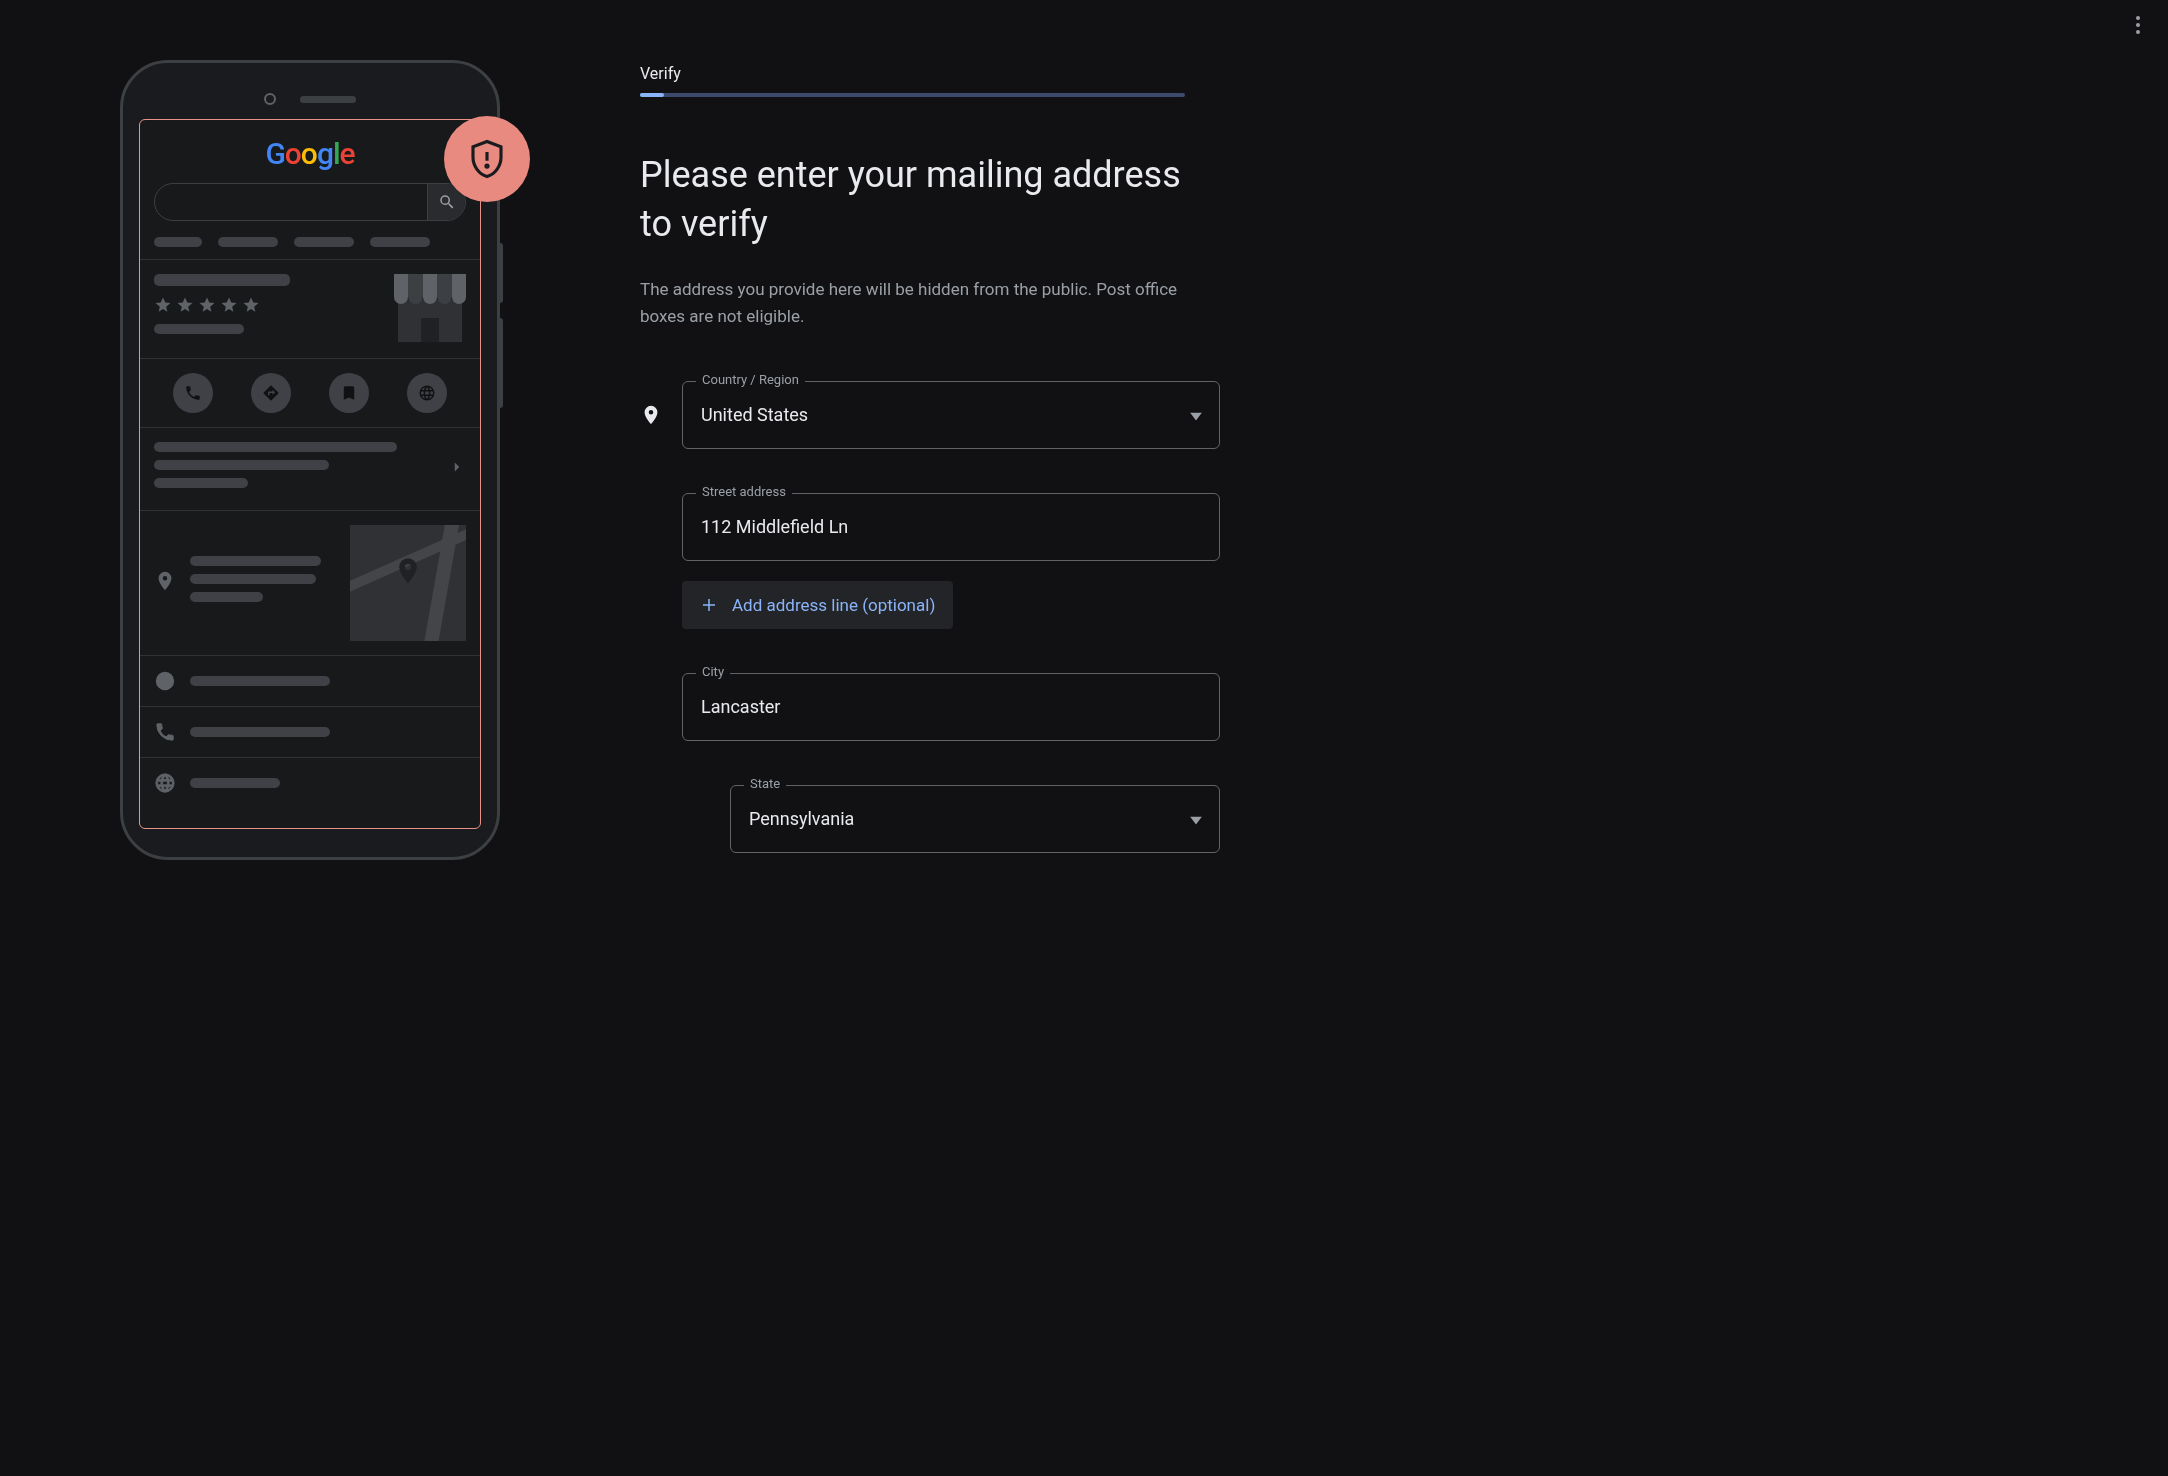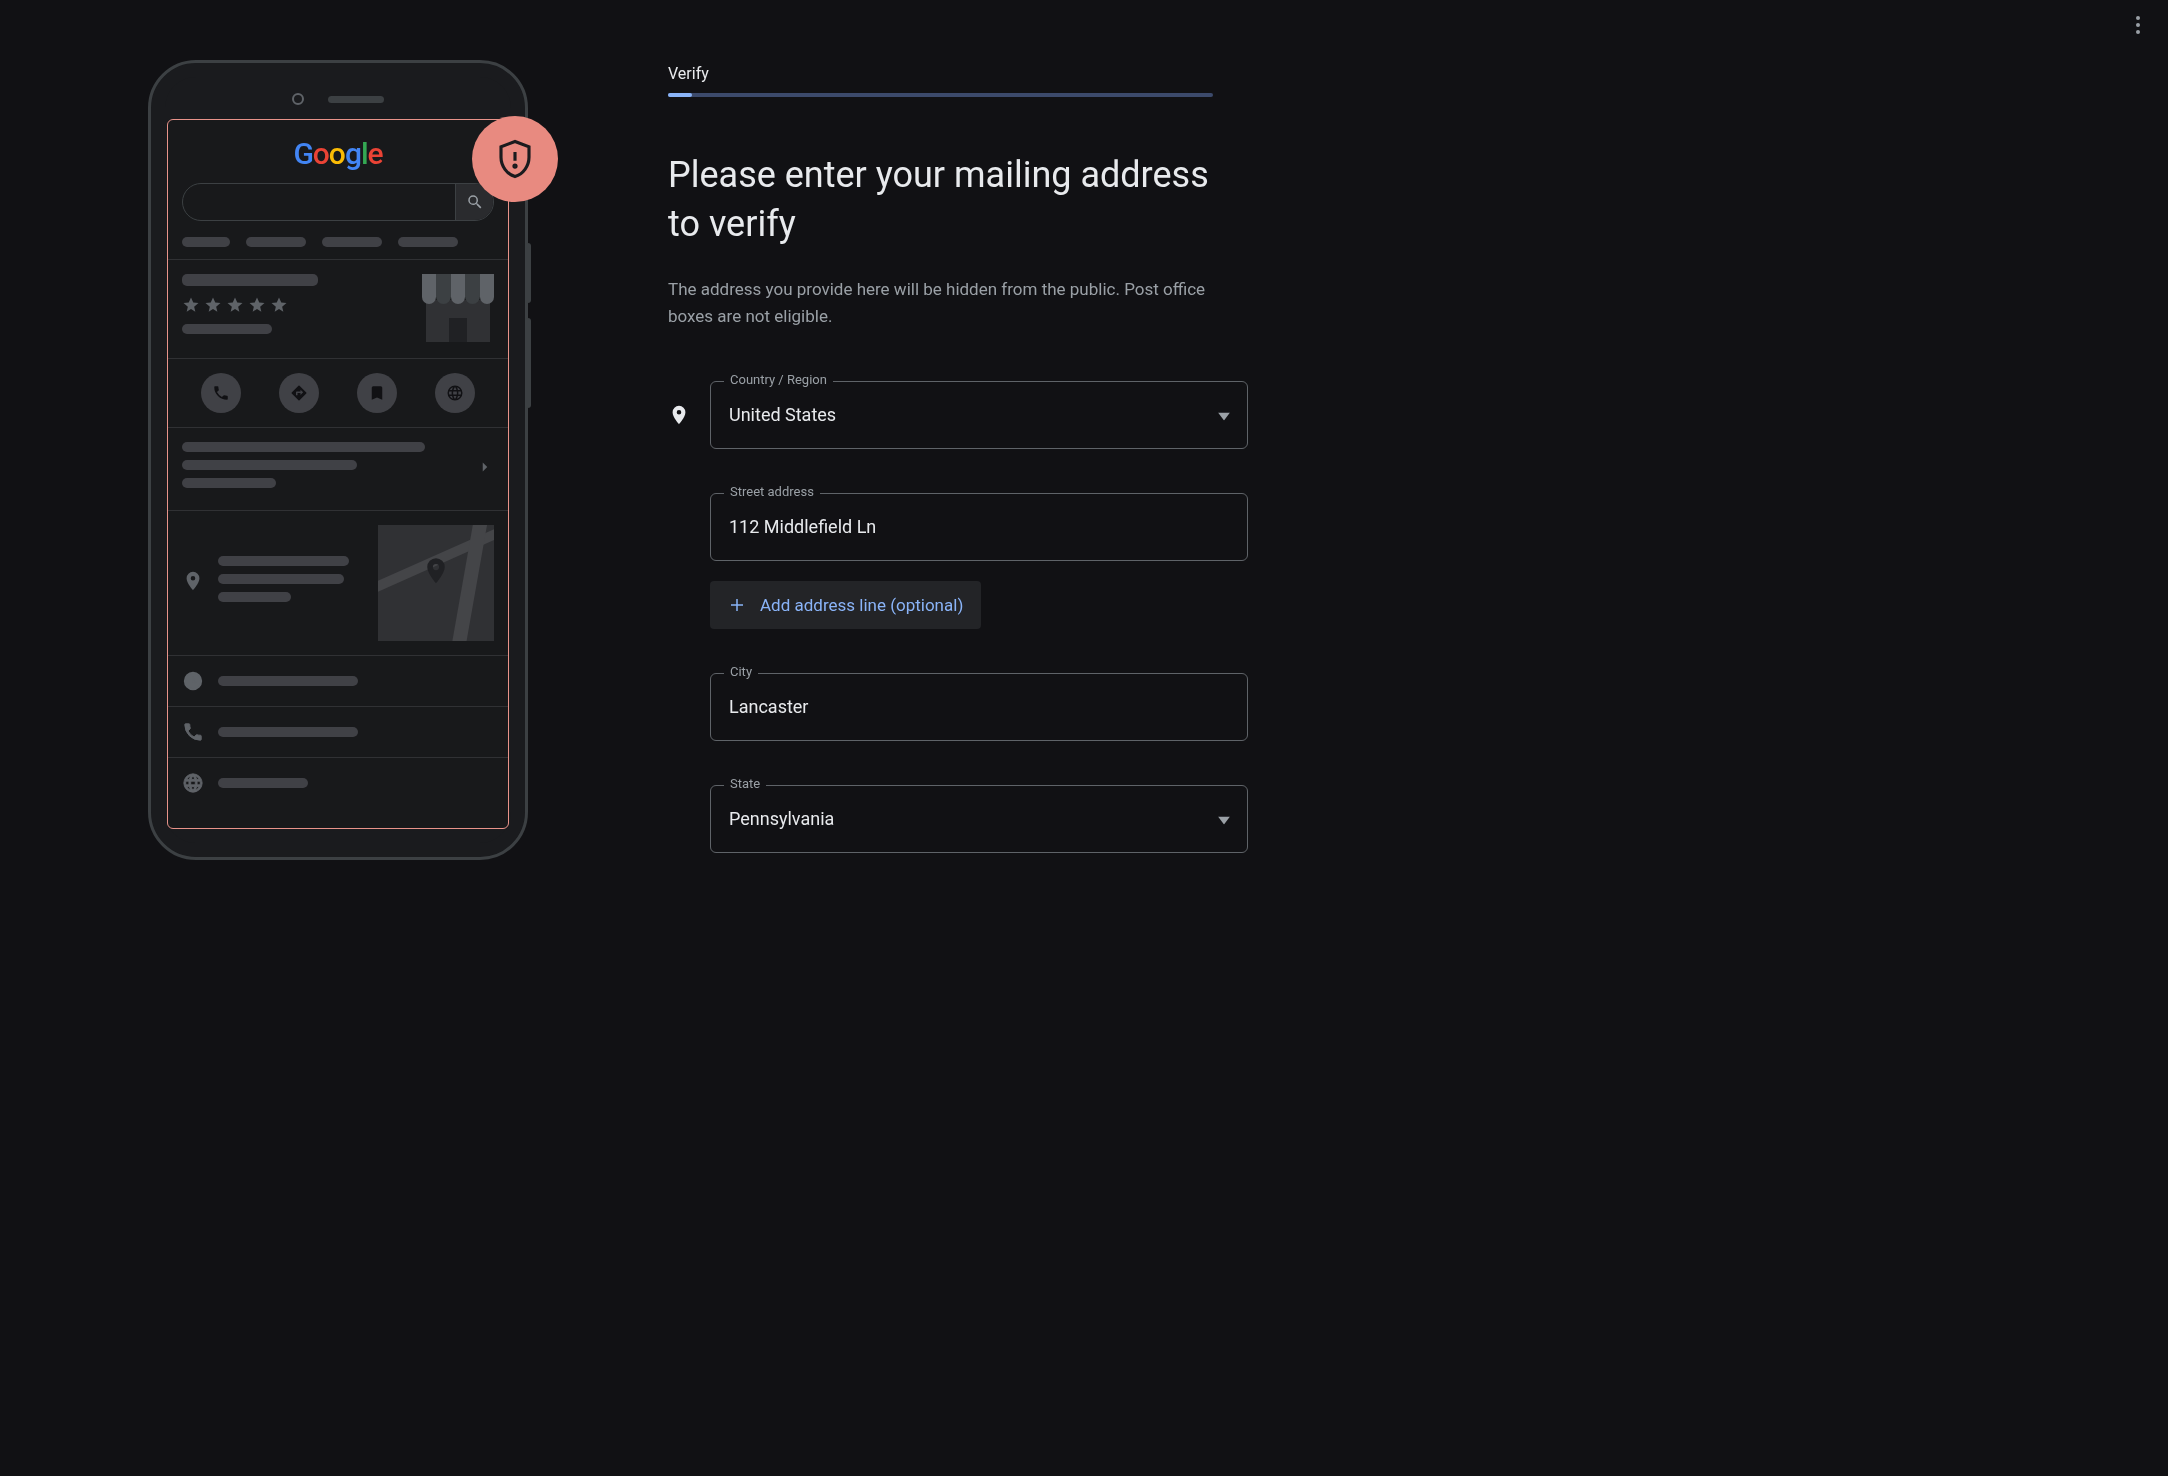--- a/index.html
+++ b/index.html
@@ -16,21 +16,20 @@
       overflow-x: hidden;
     }
     .page-wrapper {
       display: flex;
       padding: 60px 0 40px 120px;
       gap: 140px;
     }
     .left-col {
       flex: 0 0 auto;
       padding-top: 0;
-      margin-left: 28px;
     }
     .right-col {
       flex: 1;
       max-width: 580px;
       padding-top: 4px;
     }
     .more-menu {
       position: absolute;
       top: 8px;
       right: 20px;
@@ -403,20 +402,21 @@
       color: #8ab4f8;
       font-size: 17px;
       cursor: pointer;
       margin-bottom: 44px;
     }
     .add-line-btn svg { width: 18px; height: 18px; stroke: #8ab4f8; }
     .two-col {
       display: flex;
       gap: 23px;
       width: 100%;
+      margin-left: 48px;
     }
     .two-col .field { flex: 1; }
   </style>
 </head>
 <body>
 
 <div class="more-menu">
   <span></span>
     <span></span>
     <span></span>

